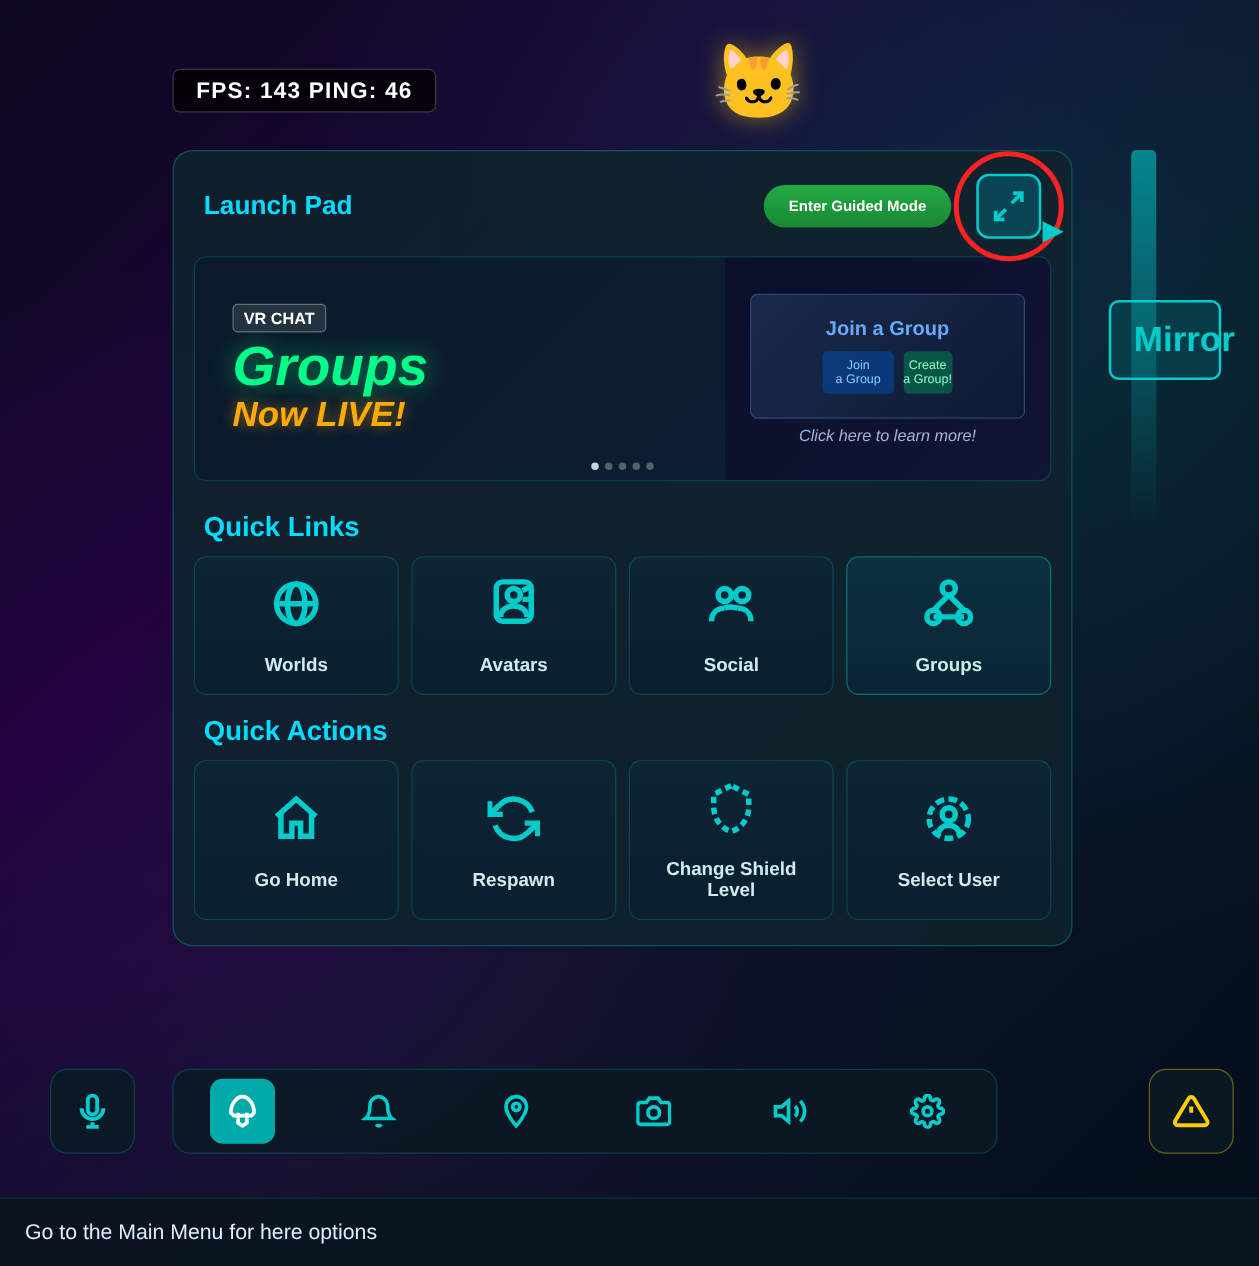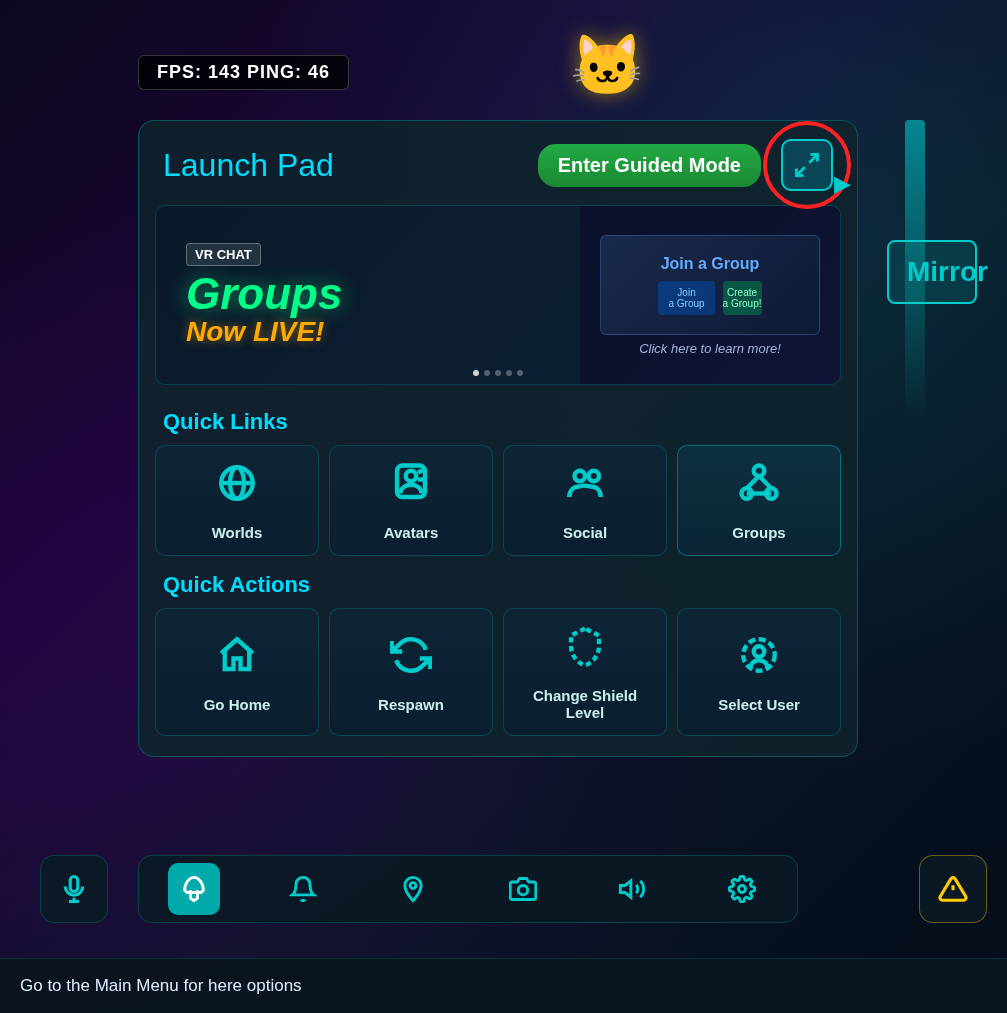--- a/index.html
+++ b/index.html
@@ -78,31 +78,31 @@
     
     .panel-header {
       display: flex;
       align-items: center;
       padding: 18px 24px 14px;
       gap: 20px;
     }
 
     .panel-title {
       color: #00ddff;
-      font-size: 32px;
-      font-weight: normal;
+      font-size: 21px;
+      font-weight: bold;
       flex: 1;
     }
 
     .guided-mode-btn {
       background: linear-gradient(to bottom, #22aa44, #1a8833);
       border: none;
       border-radius: 18px;
       color: #fff;
-      font-size: 20px;
+      font-size: 12px;
       font-weight: bold;
       padding: 10px 20px;
       cursor: pointer;
     }
 
     
     .expand-btn-container {
       position: relative;
     }
 

